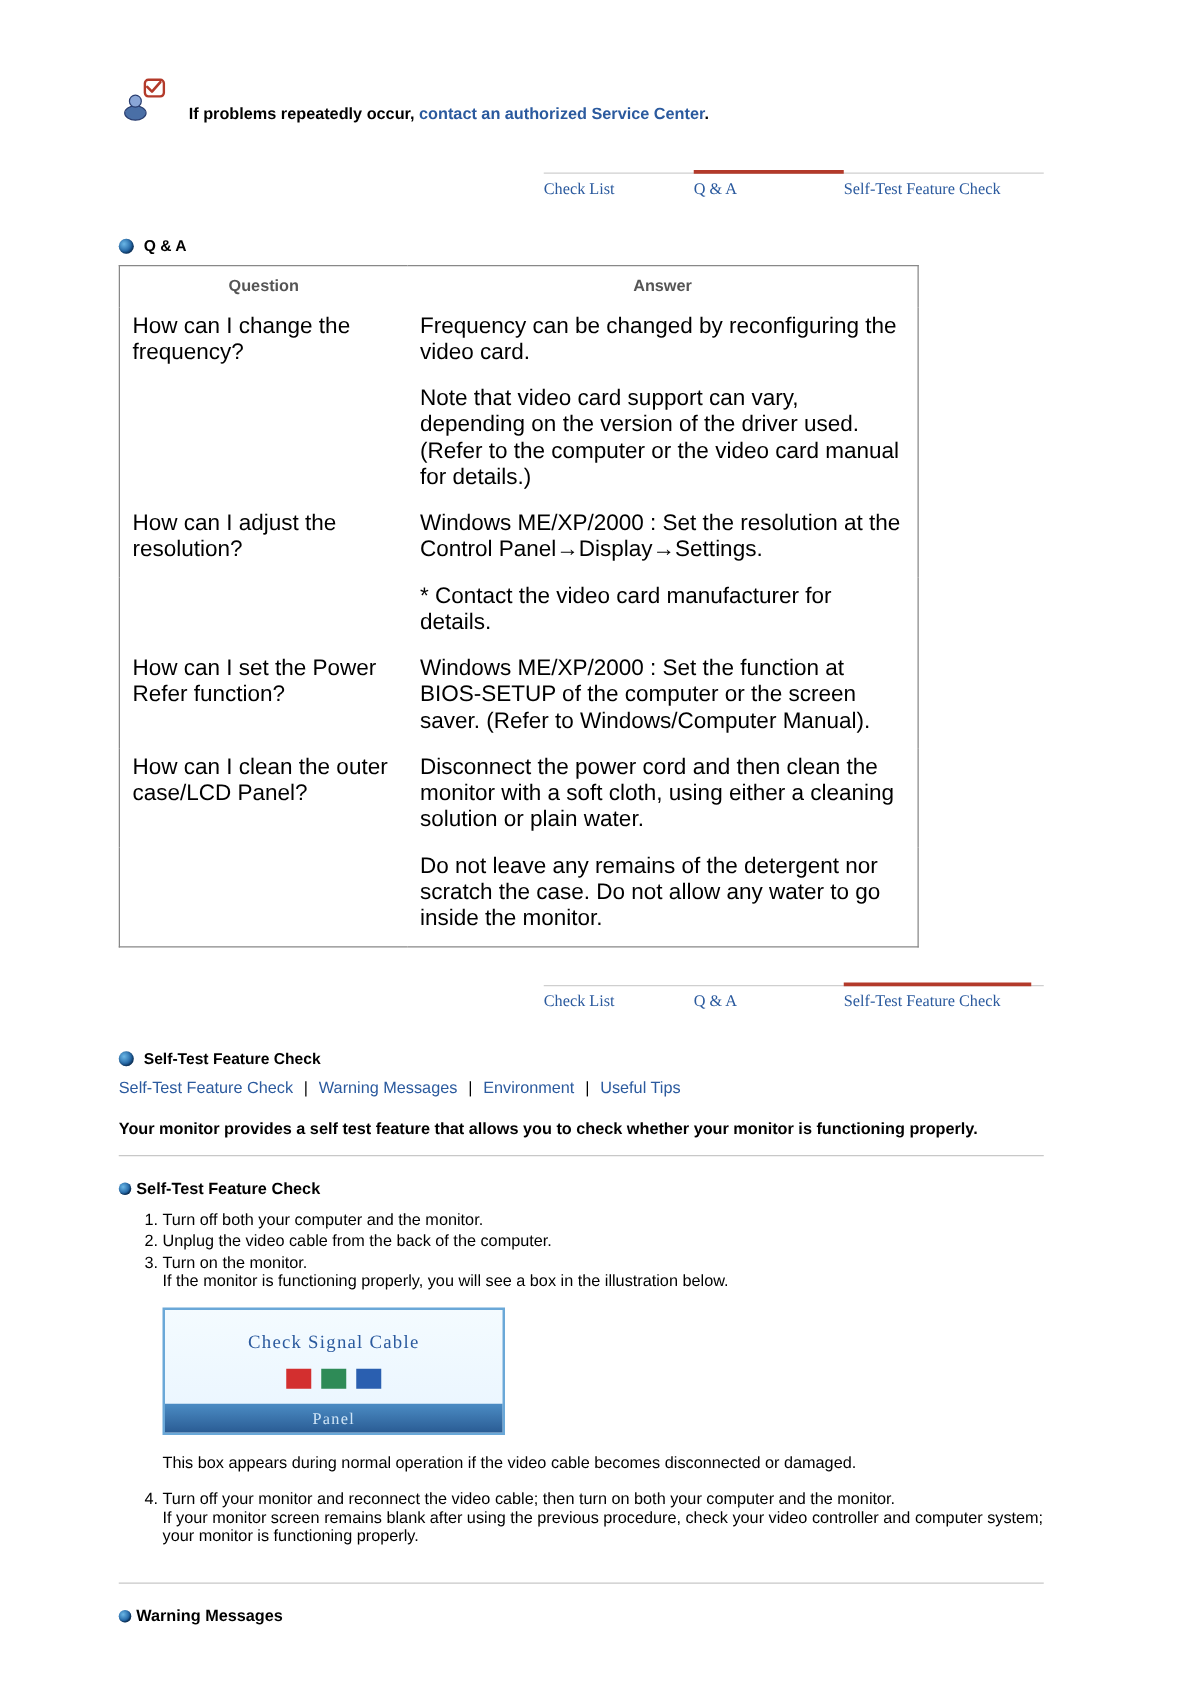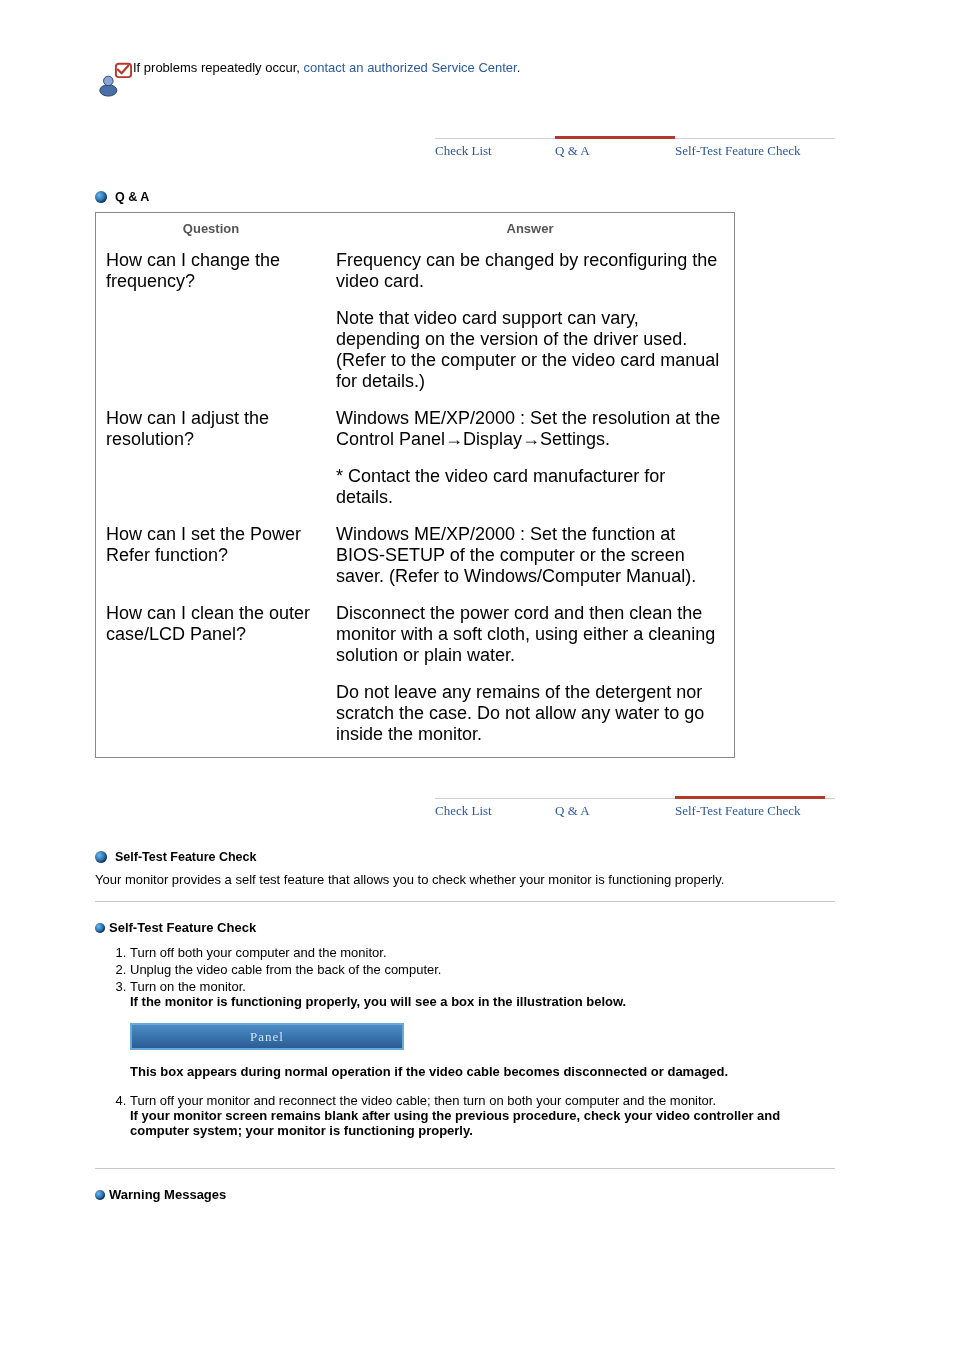--- a/index.html
+++ b/index.html
@@ -9,22 +9,24 @@
     background: #fff;
     margin: 0;
     padding: 0;
   }
   .page {
     width: 740px;
     margin: 60px auto 40px 95px;
   }
   .intro-row {
     display: flex;
-    align-items: flex-start;
+    align-items: flex-end;
+    gap: 18px;
     margin-bottom: 40px;
+    font-weight: bold;
   }
   .intro-icon {
     width: 38px;
     height: 38px;
     position: relative;
     flex-shrink: 0;
   }
   .intro-icon svg { display:block; }
   .intro-text { font-size: 13px; }
   .link {
@@ -76,60 +78,60 @@
     box-shadow: inset -1px -1px 1px rgba(0,0,0,0.4);
     display: inline-block;
     vertical-align: -1px;
     margin-right: 4px;
   }
   .section-heading b { font-size: 12.5px; }
   table.qa {
     border: 1px solid #888;
     border-collapse: collapse;
     width: 640px;
-    margin-bottom: 40px;
+    margin-bottom: 30px;
   }
   table.qa th {
     font-weight: bold;
     color: #555;
     font-size: 13px;
     padding: 8px 10px 10px;
     text-align: center;
   }
   table.qa td {
     vertical-align: top;
     font-size: 18px;
     padding: 4px 10px 12px;
   }
   table.qa td.q { width: 210px; }
   .sublinks {
     font-size: 13px;
     margin-bottom: 18px;
   }
   .sublinks .sep { margin: 0 5px; color: #000; }
   .intro-bold {
-    font-weight: normal;
+    font-weight: bold;
     margin-bottom: 14px;
   }
   hr.rule {
     border: none;
     border-top: 1px solid #c8c8c8;
     margin: 14px 0 18px;
   }
   .subhead {
     font-weight: bold;
     margin-bottom: 10px;
   }
   ol.steps {
     margin: 0 0 14px 0;
     padding-left: 35px;
     font-size: 13px;
   }
   ol.steps li { margin-bottom: 2px; }
-  ol.steps li .extra { display:block;font-weight:bold; }
+  ol.steps li .extra { display:block; }
   .signal-box {
     width: 270px;
     margin: 14px 0 14px 0;
     border: 2px solid #6aa8d8;
     background: linear-gradient(#f4fbff, #e9f5ff);
     font-family: Georgia, 'Times New Roman', serif;
   }
   .signal-box .sb-body {
     padding: 18px 0 12px;
     text-align: center;
@@ -231,37 +233,54 @@
     <div class="tab">Check List</div>
     <div class="tab">Q &amp; A</div>
     <div class="tab alt sel">Self-Test Feature Check</div>
   </div>
 
   <div class="section-heading">
     <span class="bullet-big"></span>
     <b>Self-Test Feature Check</b>
   </div>
 
+  <div class="sublinks">
+    <a href="#" class="link">Self-Test Feature Check</a>
+    <span class="sep">|</span>
+    <a href="#" class="link">Warning Messages</a>
+    <span class="sep">|</span>
+    <a href="#" class="link">Environment</a>
+    <span class="sep">|</span>
+    <a href="#" class="link">Useful Tips</a>
+  </div>
 
   <div class="intro-bold">Your monitor provides a self test feature that allows you to check whether your monitor is functioning properly.</div>
 
   <hr class="rule">
 
   <div class="subhead">
     <span class="bullet-sm"></span><span>Self-Test Feature Check</span>
   </div>
 
   <ol class="steps">
     <li><span>Turn off both your computer and the monitor.</span></li>
     <li><span>Unplug the video cable from the back of the computer.</span></li>
     <li>
       <span>Turn on the monitor.</span>
       <span class="extra">If the monitor is functioning properly, you will see a box in the illustration below.</span>
 
       <div class="signal-box">
+        <div class="sb-body">
+          <div class="sb-title">Check Signal Cable</div>
+          <div class="sb-swatches">
+            <span class="sw-r"></span>
+            <span class="sw-g"></span>
+            <span class="sw-b"></span>
+          </div>
+        </div>
         <div class="sb-foot">Panel</div>
       </div>
 
       <span class="extra">This box appears during normal operation if the video cable becomes disconnected or damaged.</span>
     </li>
     <li style="margin-top:14px;">
       <span>Turn off your monitor and reconnect the video cable; then turn on both your computer and the monitor.</span>
       <span class="extra">If your monitor screen remains blank after using the previous procedure, check your video controller and computer system; your monitor is functioning properly.</span>
     </li>
   </ol>

